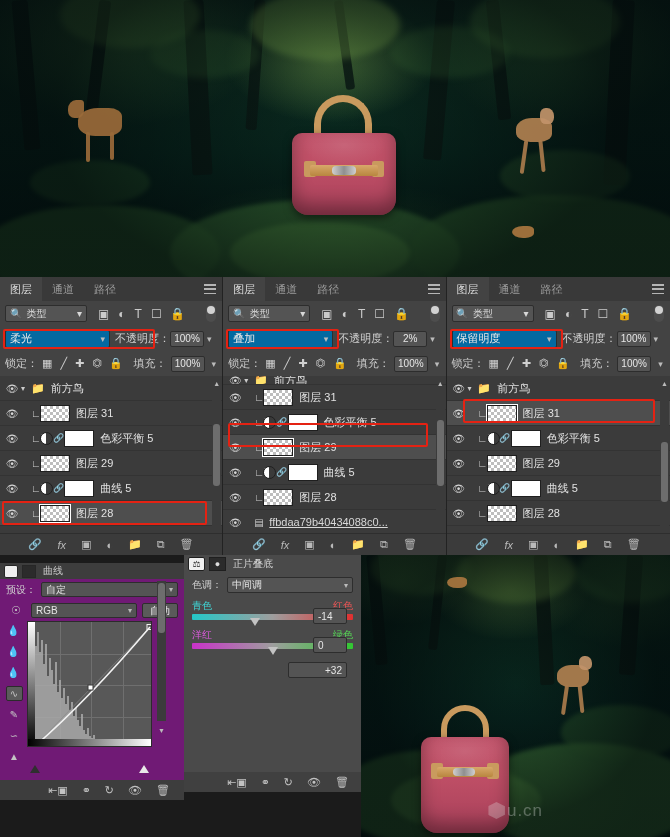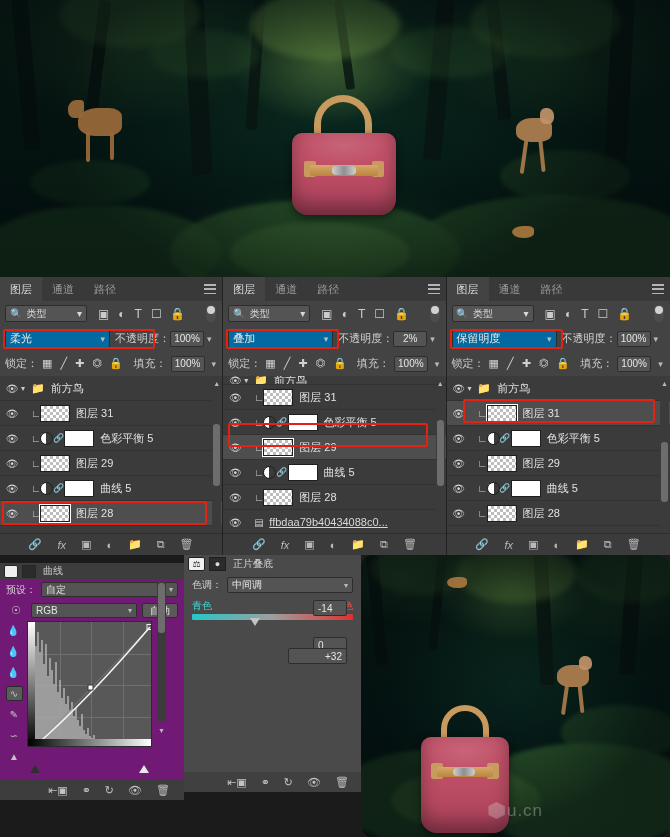--- a/index.html
+++ b/index.html
@@ -177,21 +177,21 @@
   .slbar{ position:relative; height:6px; border-radius:1px; margin-top:1px; }
   .slknob{ position:absolute; top:4px; width:0; height:0; border-left:5px solid transparent; border-right:5px solid transparent; border-top:8px solid #c3c3c3; }
   .slval{ position:absolute; right:6px; height:16px; min-width:34px; background:#545454; border:1px solid #2d2d2d; border-radius:2px; font-size:10px; color:#e6e6e6; display:flex; align-items:center; padding:0 4px; }
   .slrowwrap{ position:relative; display:flex; align-items:flex-start; }
   .slleft{ flex:1; }
   .cbcheck{ display:flex; align-items:center; gap:6px; padding:10px 10px; font-size:10px; color:#d4d4d4; }
   .box{ width:10px; height:10px; border:1px solid #8b8b8b; background:#4a4a4a; }
   .cbbottom{ position:absolute; left:0; bottom:0; width:100%; height:20px; background:#404040; display:flex; align-items:center; justify-content:flex-end; gap:14px; padding-right:12px; color:#c2c2c2; font-size:11px; }
 
   
-  .preview{ position:absolute; left:361px; top:555px; width:309px; height:282px; overflow:hidden;border-radius:12px; }
+  .preview{ position:absolute; left:361px; top:555px; width:309px; height:282px; overflow:hidden; }
   .pv-bg{
     position:absolute; inset:0;
     background:
       radial-gradient(ellipse 110px 70px at 150px 35px, rgba(140,190,85,.45), rgba(0,0,0,0) 72%),
       radial-gradient(ellipse 90px 60px at 40px 25px, rgba(90,150,70,.35), rgba(0,0,0,0) 75%),
       radial-gradient(ellipse 120px 70px at 270px 40px, rgba(80,140,65,.32), rgba(0,0,0,0) 75%),
       radial-gradient(ellipse 170px 80px at 155px 250px, rgba(60,125,55,.48), rgba(0,0,0,0) 72%),
       linear-gradient(180deg,#0b2016 0%, #0a2619 28%, #07221a 58%, #051a14 82%, #03110e 100%);
   }
   .pv-veil{ position:absolute; inset:0; background:radial-gradient(ellipse 160px 150px at 155px 130px, rgba(8,35,45,.12), rgba(2,10,12,.70) 88%); }
@@ -815,33 +815,42 @@
     <div class="slrowwrap">
       <div class="slleft">
         <div class="sllabels">
           <span style="color:#3fd8d8">青色</span>
           <span style="color:#ef5555">红色</span>
         </div>
         <div class="slbar" style="background:linear-gradient(90deg,#24c8c8,#9e9e9e 50%,#e03030);">
           <div class="slknob" style="left:calc(39% - 5px);"></div>
         </div>
       </div>
-      <div class="slval" style="top:1px;">-14</div>
+      <div class="slval" style="top:9px;">-14</div>
     </div>
   </div>
 
   <div class="slgroup" style="padding-top:8px;">
     <div class="slrowwrap">
+      <div class="slleft">
+        <div class="sllabels">
+          <span style="color:#e05ae0">洋红</span>
+          <span style="color:#55d955">绿色</span>
+        </div>
+        <div class="slbar" style="background:linear-gradient(90deg,#c832c8,#9e9e9e 50%,#32c832);">
+          <div class="slknob" style="left:calc(50% - 5px);"></div>
+        </div>
+      </div>
       <div class="slval" style="top:9px;">0</div>
     </div>
   </div>
 
   <div class="slgroup" style="padding-top:8px;">
     <div class="slrowwrap">
-      <div class="slval" style="top:12px;padding-left:36px;">+32</div>
+      <div class="slval" style="top:5px;padding-left:36px;">+32</div>
     </div>
   </div>
 
 
   <div class="cbbottom">
     <span>⇤▣</span>
     <span>⚭</span>
     <span>↻</span>
     <span>👁</span>
     <span>🗑</span>

